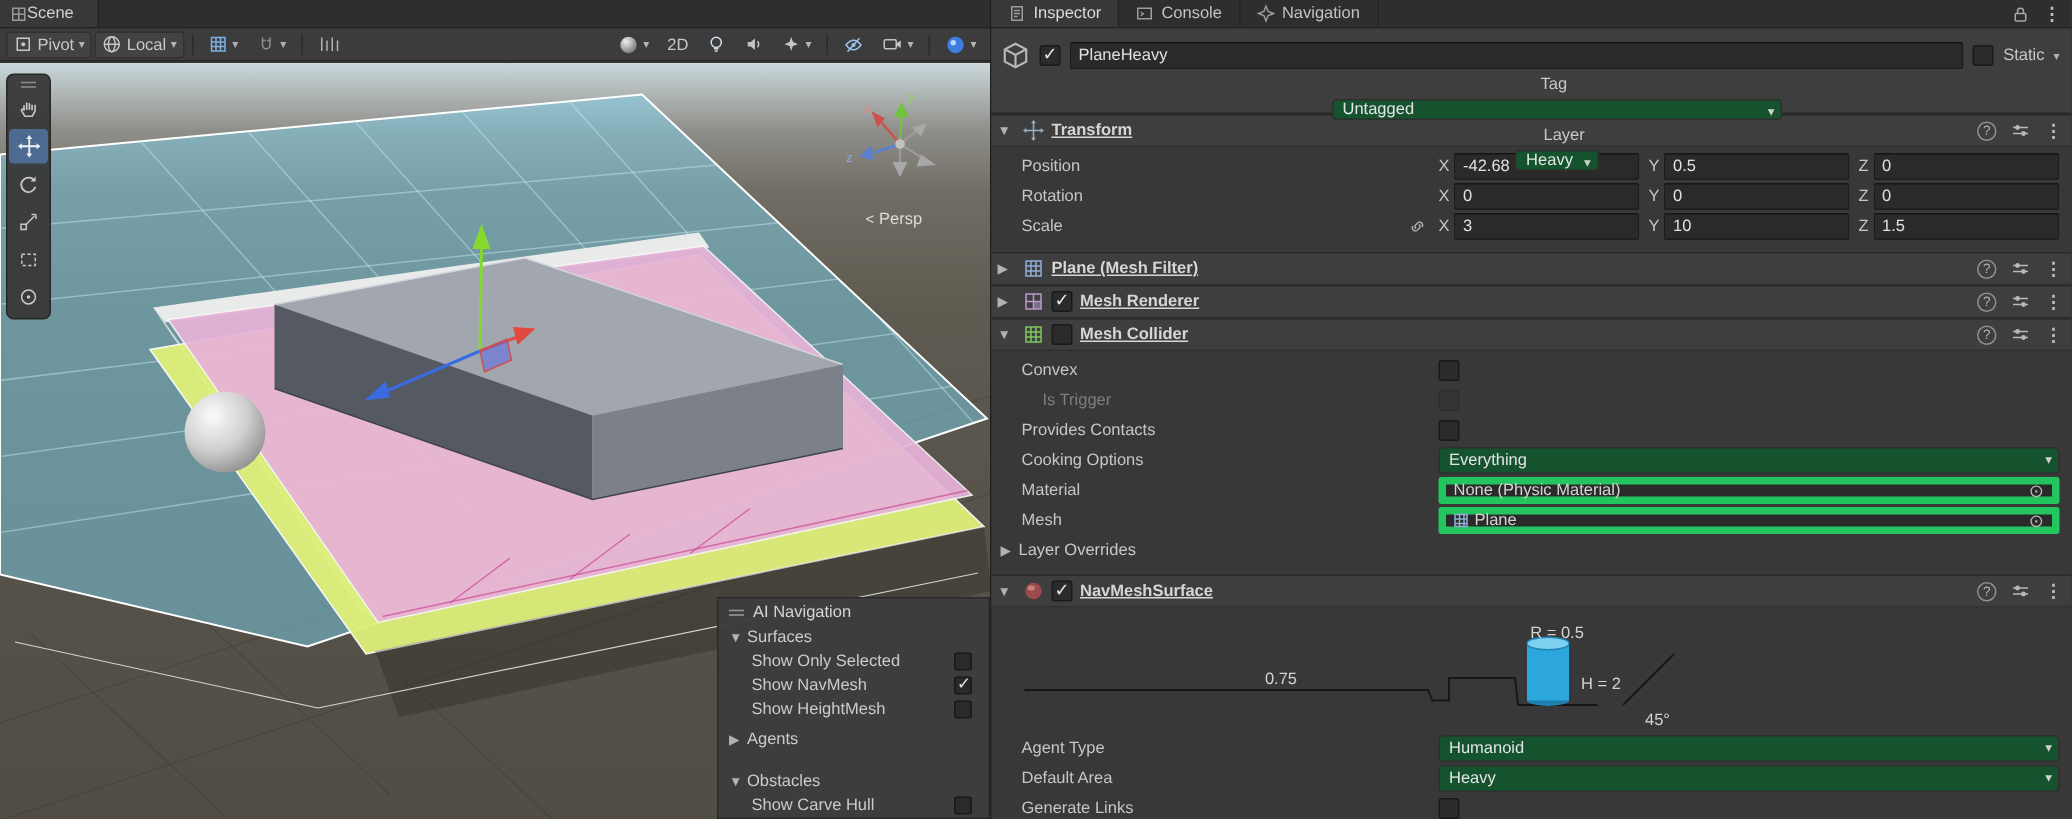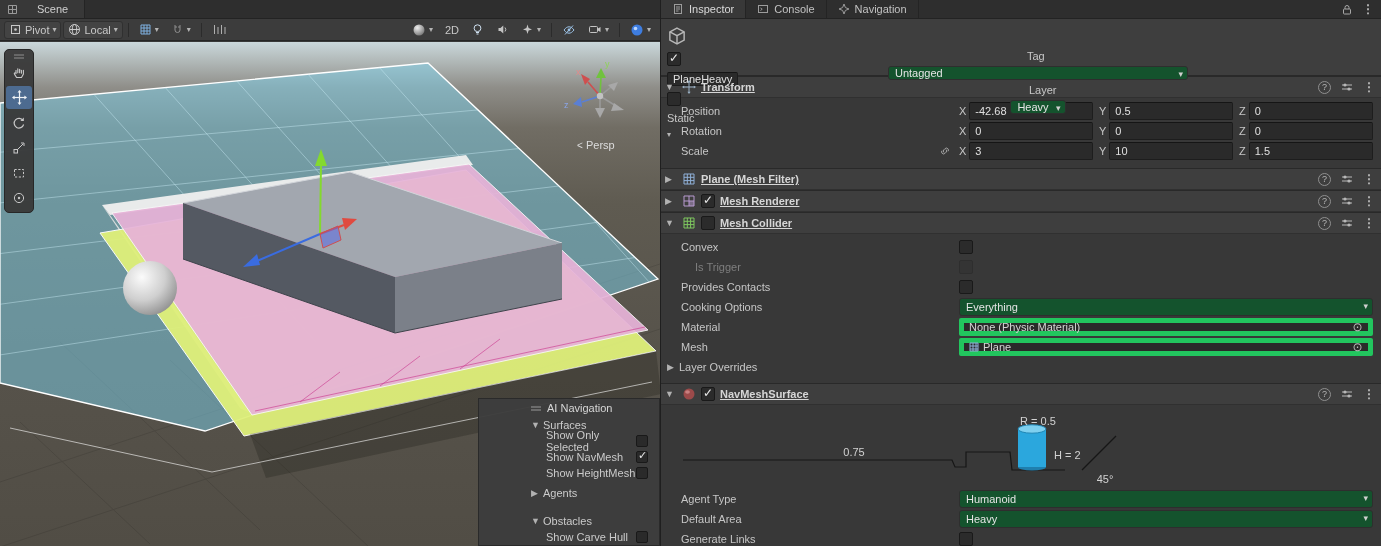--- a/index.html
+++ b/index.html
@@ -4,59 +4,59 @@
 <style>
   * { box-sizing:border-box; margin:0; padding:0; }
   html,body { width:1381px; height:546px; overflow:hidden; }
   body { font-family:"Liberation Sans",sans-serif; font-size:11px; color:#c8c8c8; background:#383838; position:relative; }
   .ic { display:inline-flex; align-items:center; justify-content:center; flex:none; }
   .ic svg { display:block; }
 
   
   .scene-pane { position:absolute; left:0; top:0; width:661px; height:546px; border-right:1px solid #1f1f1f; background:#383838; }
   .scene-tabbar { height:19px; background:#2e2e2e; border-bottom:1px solid #232323; display:flex; align-items:stretch; }
-  .scene-tab { display:flex; align-items:center; gap:19px; padding:0 16px 0 7px; background:#383838; color:#d0d0d0; border-right:1px solid #242424; }
+  .scene-tab { display:flex; align-items:center; gap:0; padding:0 16px 0 7px; background:#383838; color:#d0d0d0; border-right:1px solid #242424; }
   .scene-toolbar { height:22px; background:#3c3c3c; border-bottom:1px solid #252525; display:flex; align-items:center; padding:0 4px; gap:2px; }
   .tbtn { height:18px; display:flex; align-items:center; gap:3px; padding:0 4px; border-radius:3px; color:#c8c8c8; background:#434343; border:1px solid #303030; }
   .tbtn.flat { background:transparent; border-color:transparent; }
   .caret { font-size:8px; color:#b4b4b4; }
   .tsep { width:1px; height:14px; background:#2b2b2b; margin:0 3px; flex:none; }
   .tspace { flex:1; }
 
   .viewport { position:absolute; left:0; top:42px; width:660px; height:504px; overflow:hidden;
     background:linear-gradient(180deg,#cad7db 0%,#b6bfbf 3%,#8f8e89 9%,#716d64 17%,#5f5b51 32%,#57534b 60%,#514d45 100%); }
   .scene-svg { position:absolute; left:0; top:0; }
 
   
   .tools { position:absolute; left:4px; top:7px; width:30px; background:rgba(56,56,56,0.95); border:1px solid #272727; border-radius:5px; display:flex; flex-direction:column; align-items:center; padding:2px 0 2px; }
   .tool-grab { height:8px; display:flex; align-items:center; }
   .tool { width:26px; height:23px; display:flex; align-items:center; justify-content:center; border-radius:3px; margin:1px 0; }
   .tool.selected { background:#4d6b90; }
 
   
-  .nav-overlay { position:absolute; left:478px; top:356px; width:182px; bottom:0; background:rgba(61,61,61,0.97); border:1px solid #2a2a2a;padding-left:45px; }
+  .nav-overlay { position:absolute; left:478px; top:356px; width:182px; bottom:0; background:rgba(61,61,61,0.97); border:1px solid #2a2a2a; }
   .nvhead { height:18px; display:flex; align-items:center; gap:6px; padding:0 7px; color:#d6d6d6; }
   .nvrow { height:16px; display:flex; align-items:center; padding:0 11px 0 7px; color:#cbcbcb; }
   .nvrow.item { padding-left:22px; }
   .fold { width:12px; font-size:9px; color:#b2b2b2; flex:none; }
   .nvspacer { flex:1; }
   .nvcb { width:12px; height:12px; background:#2a2a2a; border:1px solid #191919; border-radius:2px; position:relative; flex:none; }
   .nvcb.checked::after { content:"✓"; position:absolute; left:1px; top:-3px; font-size:11px; color:#e8e8e8; }
   .gap4 { margin-top:4px; } .gap12 { margin-top:12px; }
 
   
   .inspector { position:absolute; left:661px; top:0; width:720px; height:546px; background:#383838; }
   .itabbar { height:19px; background:#2e2e2e; border-bottom:1px solid #232323; display:flex; align-items:stretch; }
   .itab { display:flex; align-items:center; gap:5px; padding:0 11px; border-right:1px solid #242424; color:#c2c2c2; }
   .itab.active { background:#383838; color:#dadada; }
   .itab-right { margin-left:auto; display:flex; align-items:center; gap:9px; padding-right:7px; }
   .kebab { color:#bdbdbd; font-weight:bold; font-size:12px; }
 
   .go-header { background:#3e3e3e; border-bottom:1px solid #292929; padding:7px 8px 5px 6px; }
-  .go-row1 { display:flex; align-items:flex-start; gap:6px; height:22px;flex-direction:column; }
+  .go-row1 { display:flex; align-items:center; gap:6px; height:22px; }
   .go-row2 { display:flex; align-items:center; gap:4px; height:20px; margin-left:36px; margin-top:2px;flex-direction:column; }
 
   .fld { background:#2a2a2a; border:1px solid #1d1d1d; border-top-color:#151515; border-radius:2px; height:18px; display:flex; align-items:center; padding:0 5px; color:#e0e0e0; }
   .drop { background:#14532d; border:1px solid #2e2e2e; border-radius:3px; height:18px; display:flex; align-items:center; padding:0 16px 0 6px; position:relative; color:#e4e4e4; }
   .drop::after { content:"▾"; position:absolute; right:4px; top:2px; font-size:9px; color:#d0d0d0; }
   .objfld { background:#2a2a2a; border:5px solid #22c55e; border-radius:2px; height:18px; display:flex; align-items:center; gap:4px; padding:0 3px 0 5px; color:#d4d4d4; }
   .objpick { margin-left:auto; color:#b9b9b9; font-size:12px; width:15px; text-align:center; }
   .cb { width:14px; height:14px; background:#2b2b2b; border:1px solid #191919; border-radius:2px; position:relative; flex:none; }
   .cb.checked::after { content:"✓"; position:absolute; left:1px; top:-2px; font-size:12px; color:#e8e8e8; }
   .cb.disabled { background:#343434; border-color:#2e2e2e; }

